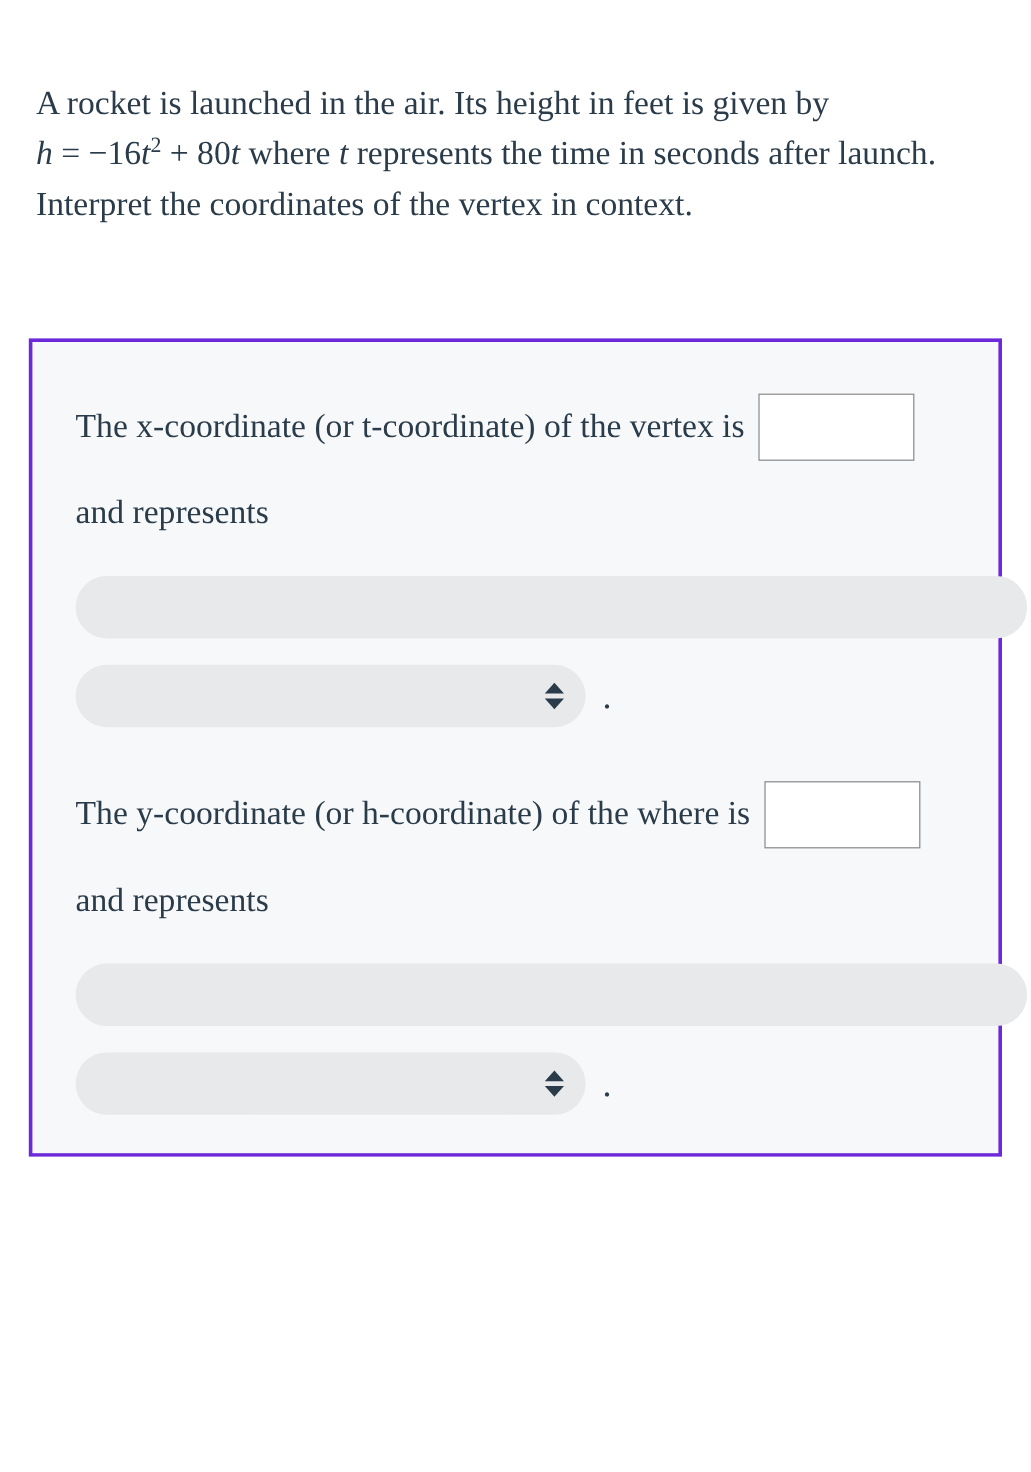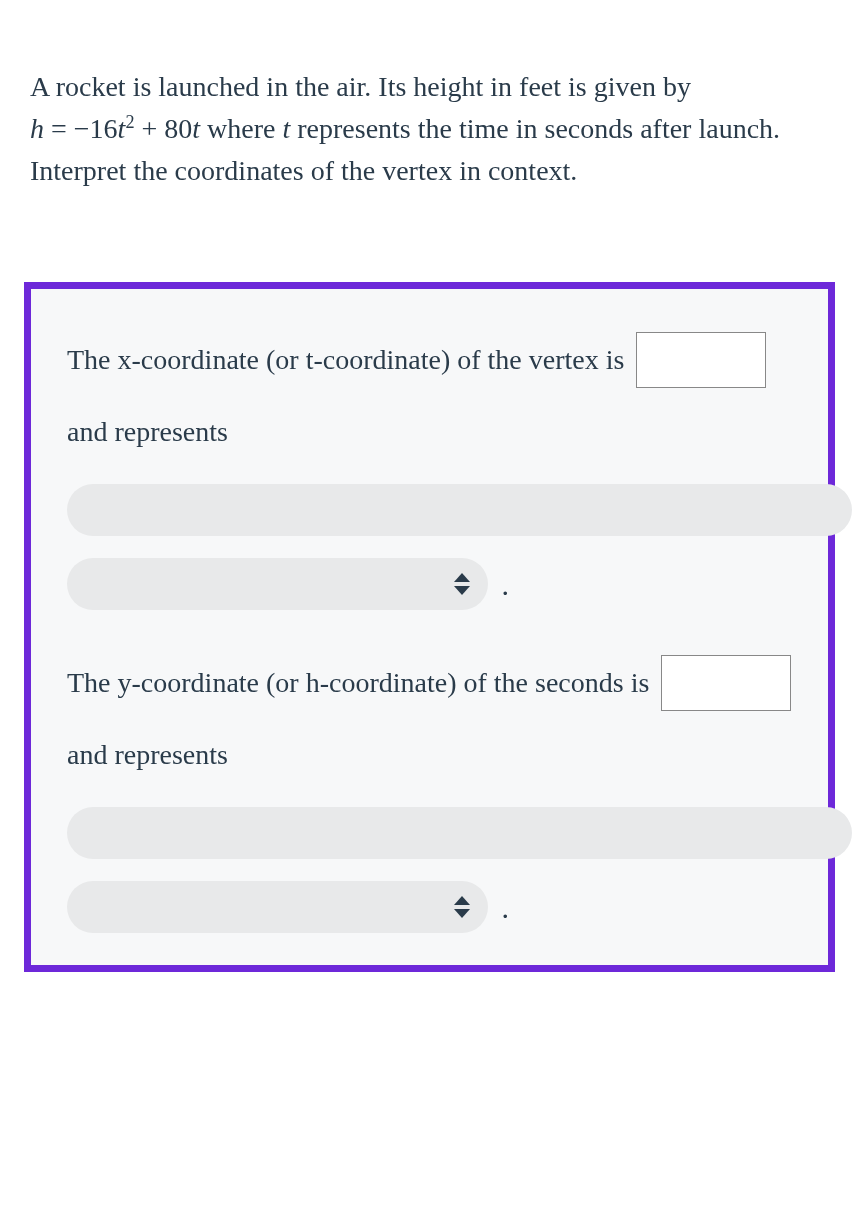--- a/index.html
+++ b/index.html
@@ -23,21 +23,21 @@
   .math-eq {
     font-family: 'Times New Roman', serif;
     white-space: nowrap;
   }
   sup {
     font-size: 0.65em;
     vertical-align: super;
     line-height: 0;
   }
   .answer-card {
-    border: 7px solid #6d28d9;
+    border: 3px solid #6d28d9;
     background: #f7f8f9;
     padding: 40px 36px 10px 36px;
     margin: 0 -6px;
   }
   .answer-line {
     display: flex;
     flex-wrap: wrap;
     align-items: center;
     gap: 10px 12px;
     margin-bottom: 22px;
@@ -133,21 +133,21 @@
         <span class="chev up"></span>
           <span class="chev down"></span>
       </span>
     </div>
     <span class="period">.</span>
   </div>
 
   <div class="section-gap"></div>
 
   <div class="answer-line">
-    <span>The y-coordinate (or h-coordinate) of the seconds is</span>
+    <span>The y-coordinate (or h-coordinate) of the where is</span>
     <input class="text-input" type="text" value="" style="">
     <span>and represents</span>
   </div>
 
   <div class="dropdown-row">
     <div class="dropdown wide">
       <span></span>
 
     </div>
   </div>

